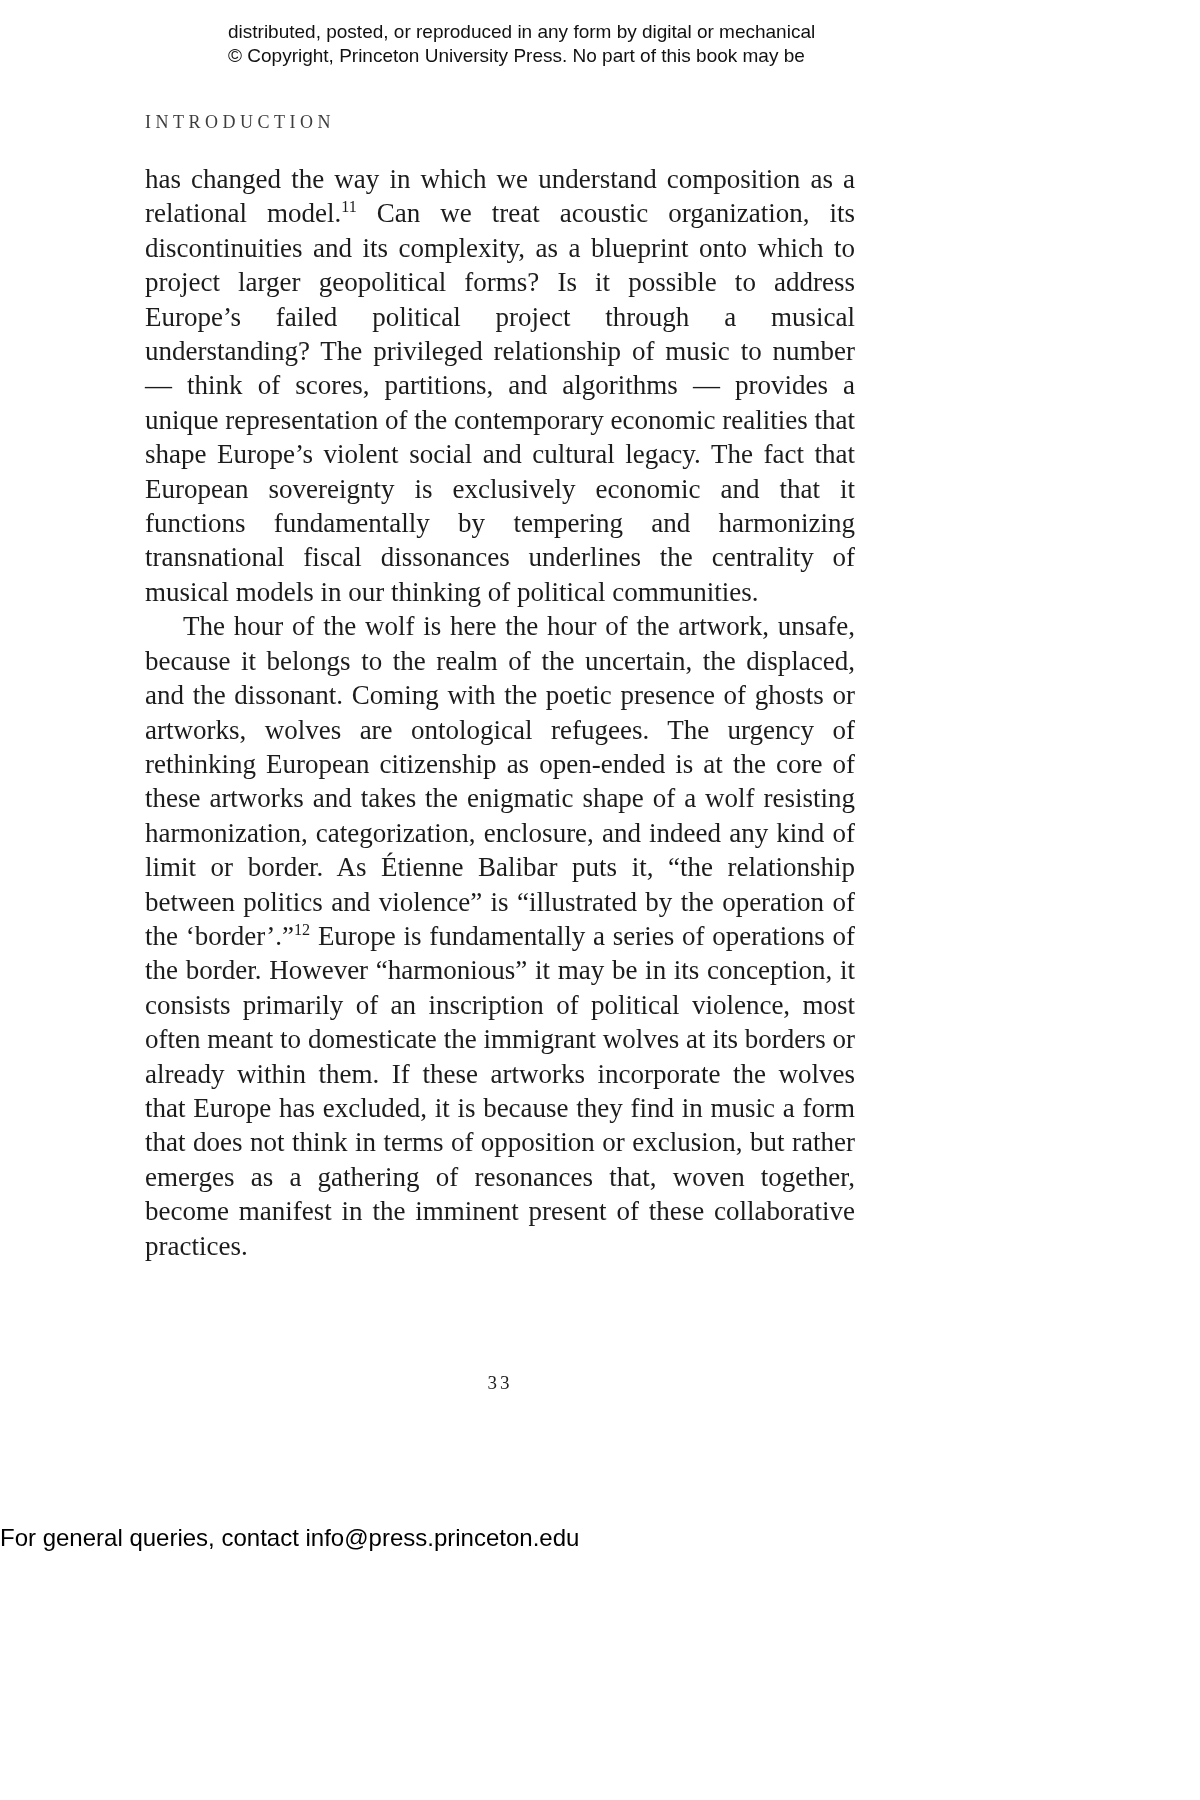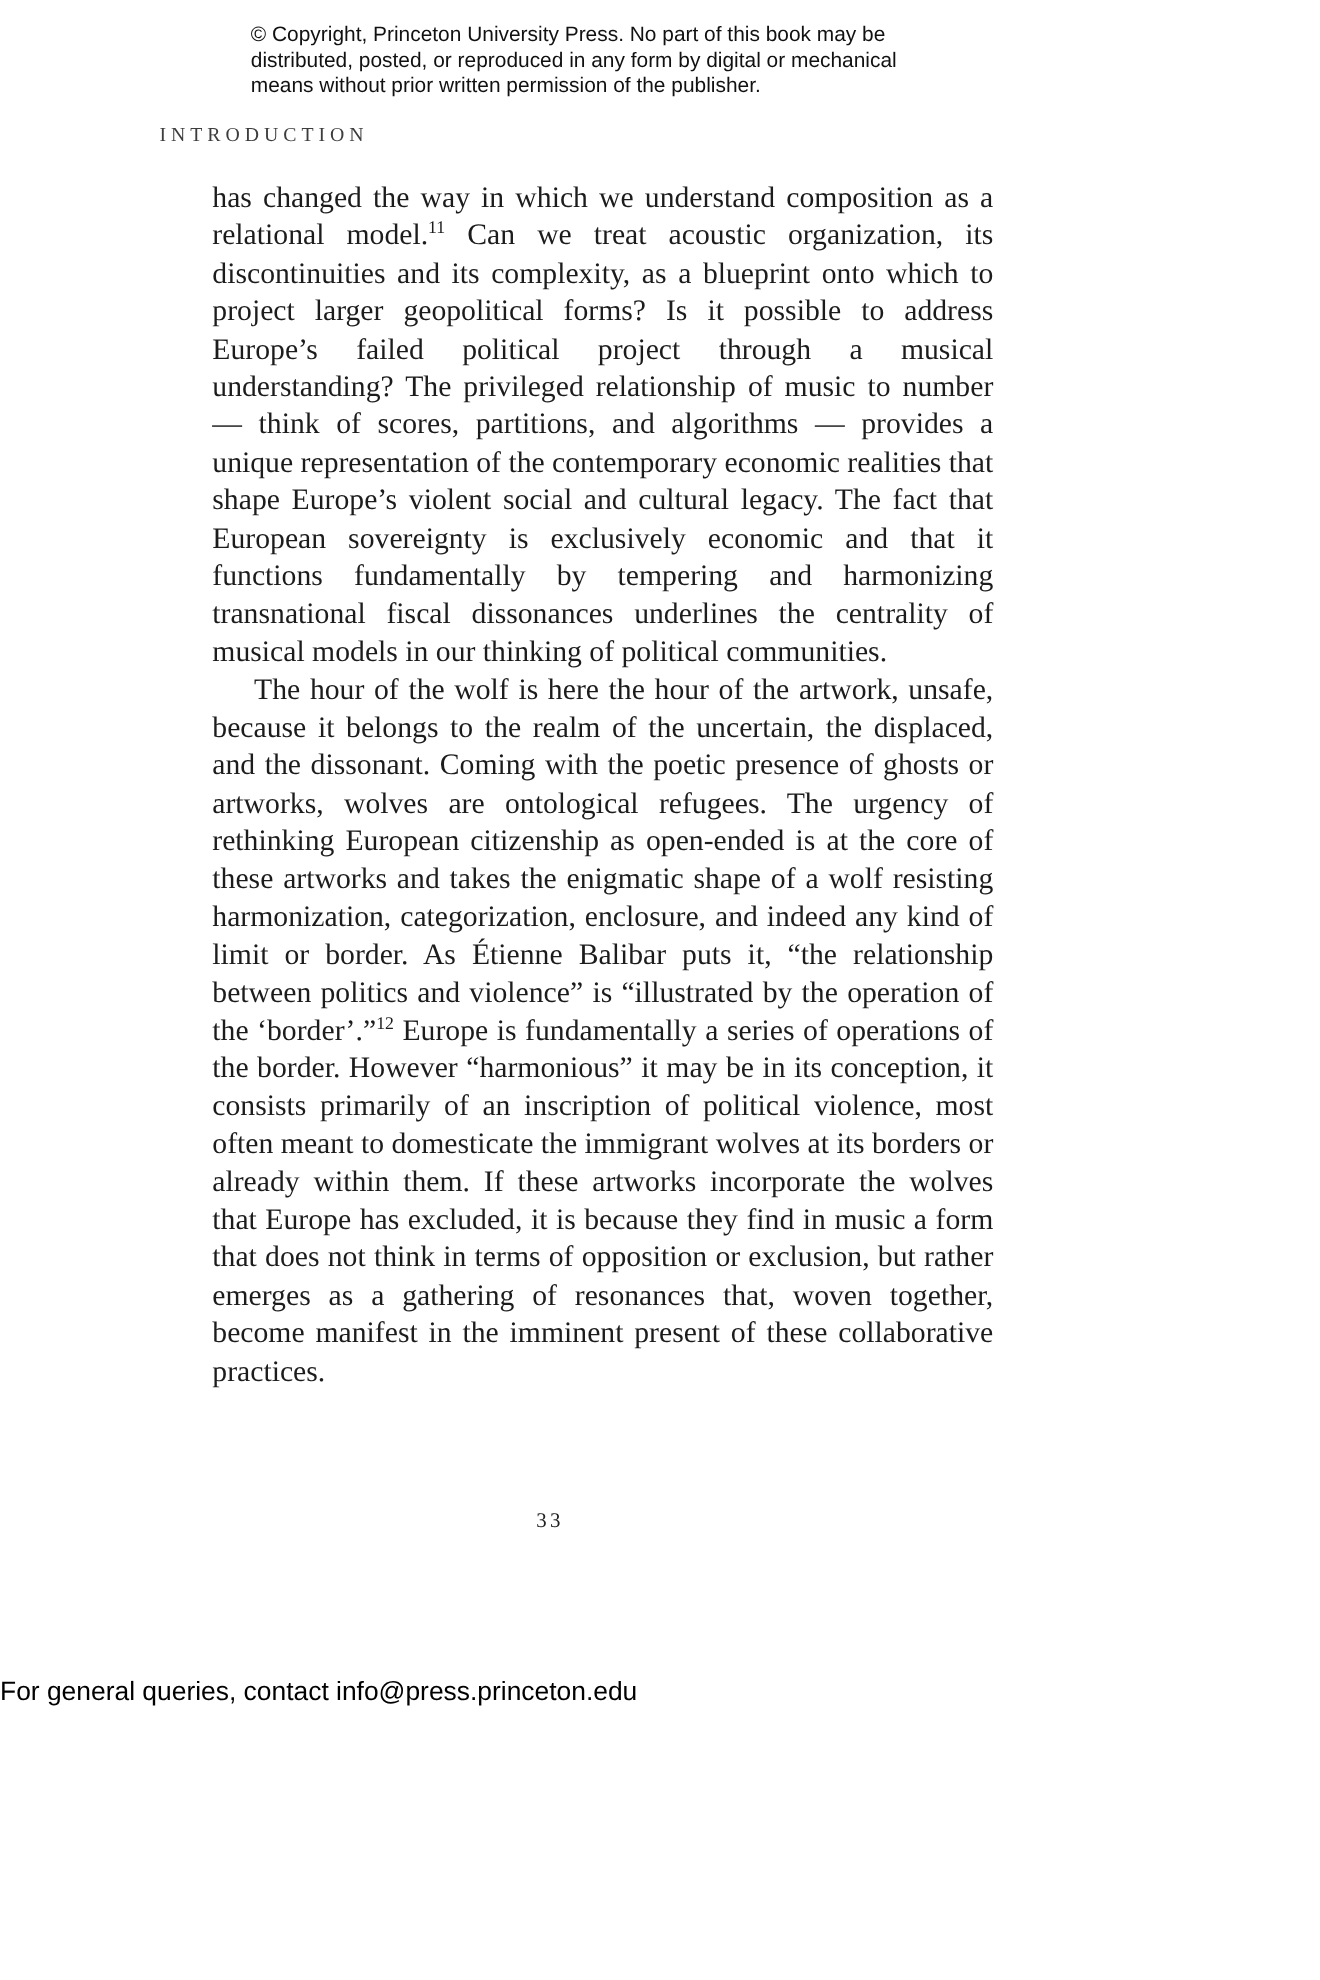--- a/index.html
+++ b/index.html
@@ -37,21 +37,20 @@
     position: absolute;
     left: 145px;
     top: 162px;
     width: 710px;
     font-family: "Liberation Serif", serif;
     font-size: 27px;
     line-height: 34.4px;
     color: #1c1c1c;
     text-align: justify;
     hyphens: auto;
-    margin-left: 48px;
     -webkit-hyphens: auto;
   }
   .body-text p {
     margin: 0;
   }
   .body-text p.indent {
     text-indent: 38px;
   }
   .body-text sup {
     font-size: 0.6em;
@@ -76,23 +75,22 @@
     width: 1040px;
     font-family: "Liberation Sans", sans-serif;
     font-size: 24px;
     color: #000000;
   }
 </style>
 </head>
 <body>
 
 <div class="copyright">
+  <div>distributed, posted, or reproduced in any form by digital or mechanical</div>
   <div>© Copyright, Princeton University Press. No part of this book may be</div>
-  <div>distributed, posted, or reproduced in any form by digital or mechanical</div>
-  <div>means without prior written permission of the publisher.</div>
 </div>
 
 <div class="running-head">INTRODUCTION</div>
 
 <div class="body-text">
   <p class="para"><span>has changed the way in which we understand composition as a relational model.</span><sup>11</sup><span> Can we treat acoustic organization, its discontinuities and its complexity, as a blueprint onto which to project larger geopolitical forms? Is it possible to address Europe’s failed political project through a musical understanding? The privileged relationship of music to number — think of scores, partitions, and algorithms — provides a unique representation of the contemporary economic realities that shape Europe’s violent social and cultural legacy. The fact that European sovereignty is exclusively economic and that it functions fundamentally by tempering and harmonizing transnational fiscal dissonances underlines the centrality of musical models in our thinking of political communities.</span></p>
   <p class="para indent"><span>The hour of the wolf is here the hour of the artwork, unsafe, because it belongs to the realm of the uncertain, the displaced, and the dissonant. Coming with the poetic presence of ghosts or artworks, wolves are ontological refugees. The urgency of rethinking European citizenship as open-ended is at the core of these artworks and takes the enigmatic shape of a wolf resisting harmonization, categorization, enclosure, and indeed any kind of limit or border. As Étienne Balibar puts it, “the relationship between politics and violence” is “illustrated by the operation of the ‘border’.”</span><sup>12</sup><span> Europe is fundamentally a series of operations of the border. However “harmonious” it may be in its conception, it consists primarily of an inscription of political violence, most often meant to domesticate the immigrant wolves at its borders or already within them. If these artworks incorporate the wolves that Europe has excluded, it is because they find in music a form that does not think in terms of opposition or exclusion, but rather emerges as a gathering of resonances that, woven together, become manifest in the imminent present of these collaborative practices.</span></p>
 </div>
 
 <div class="page-number">33</div>

